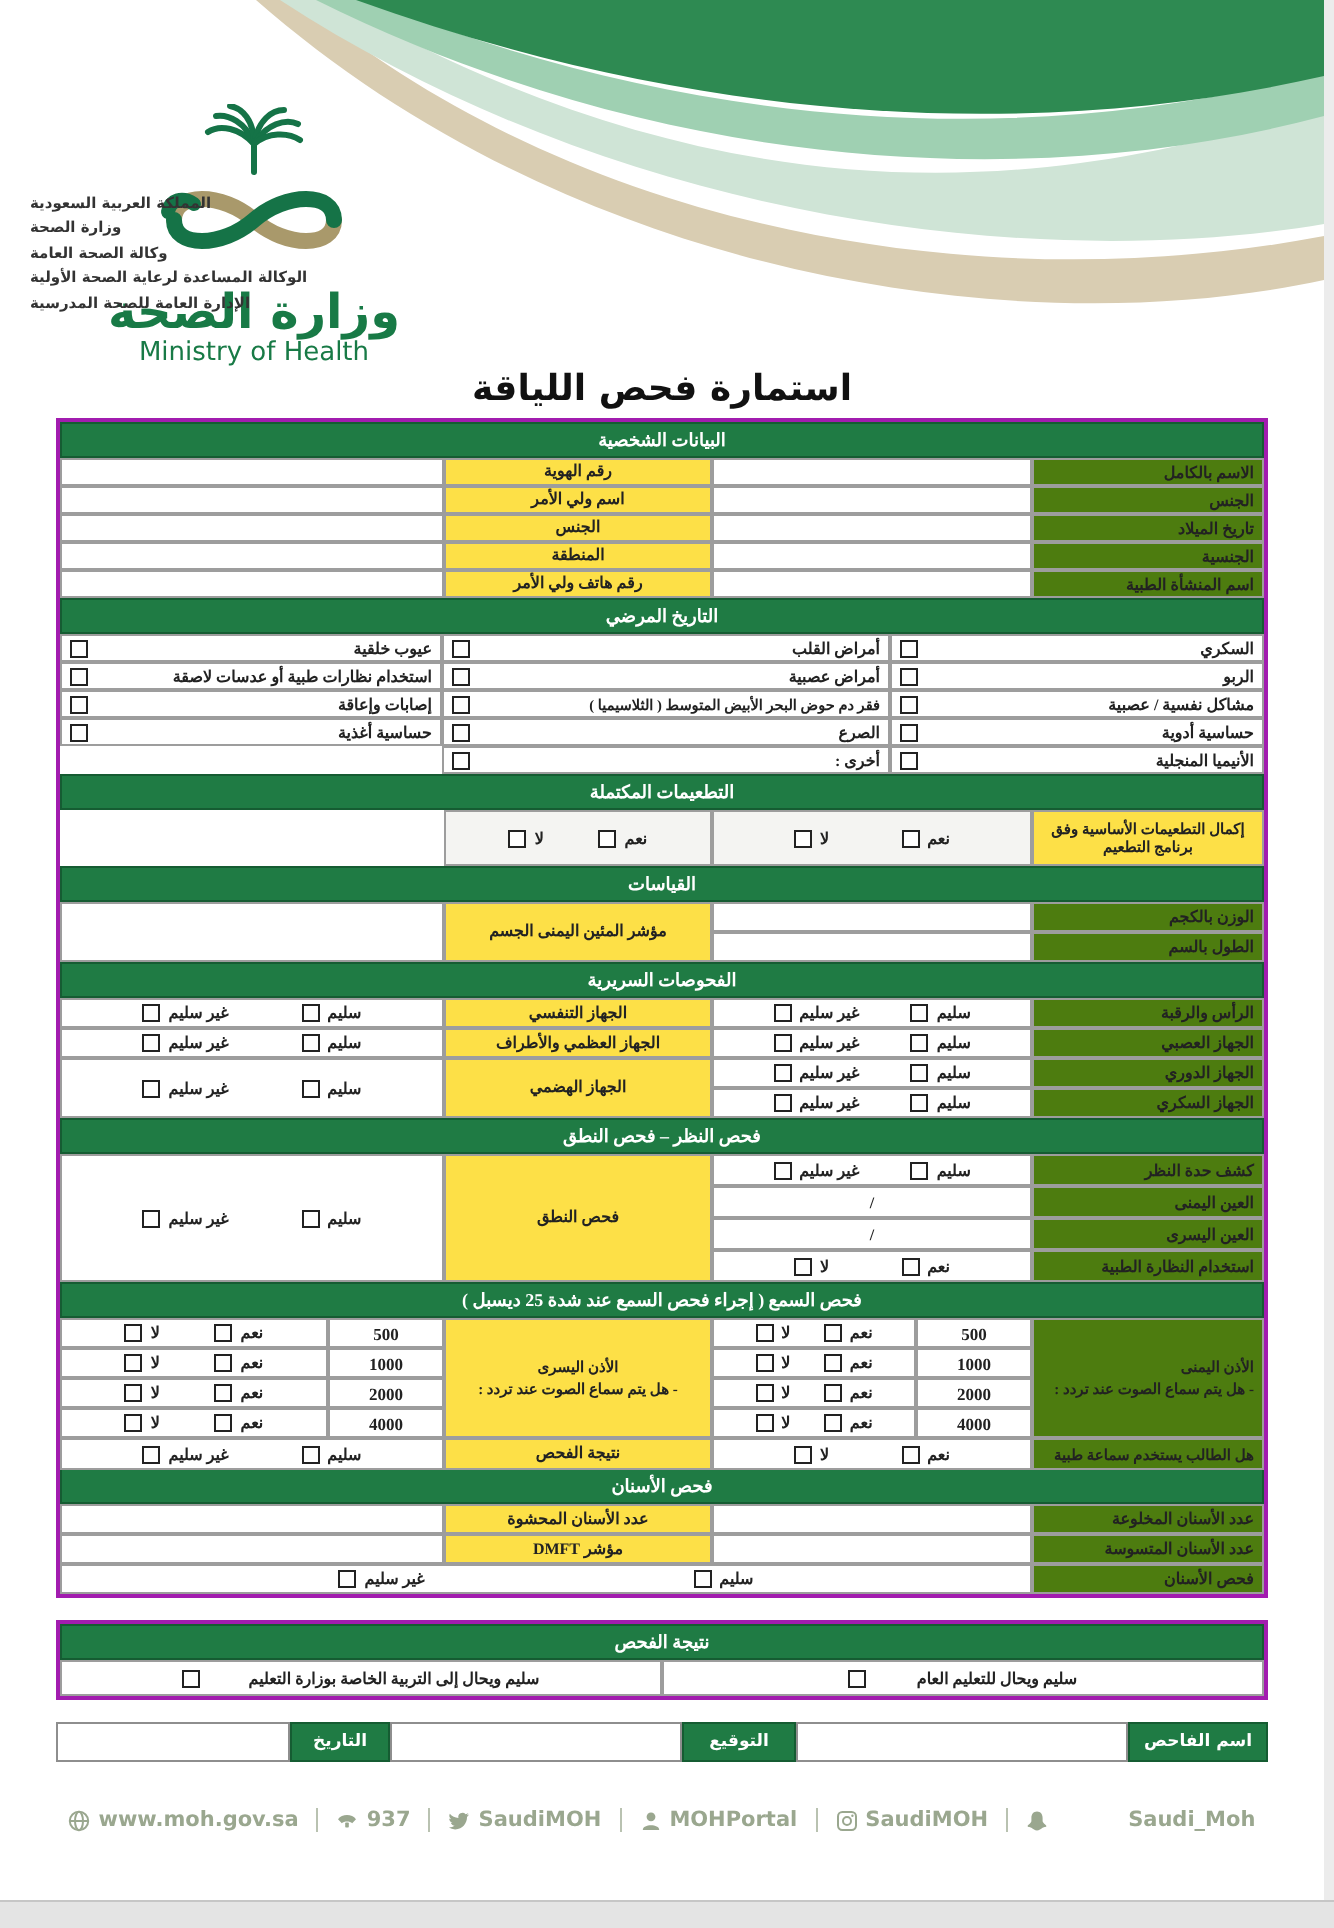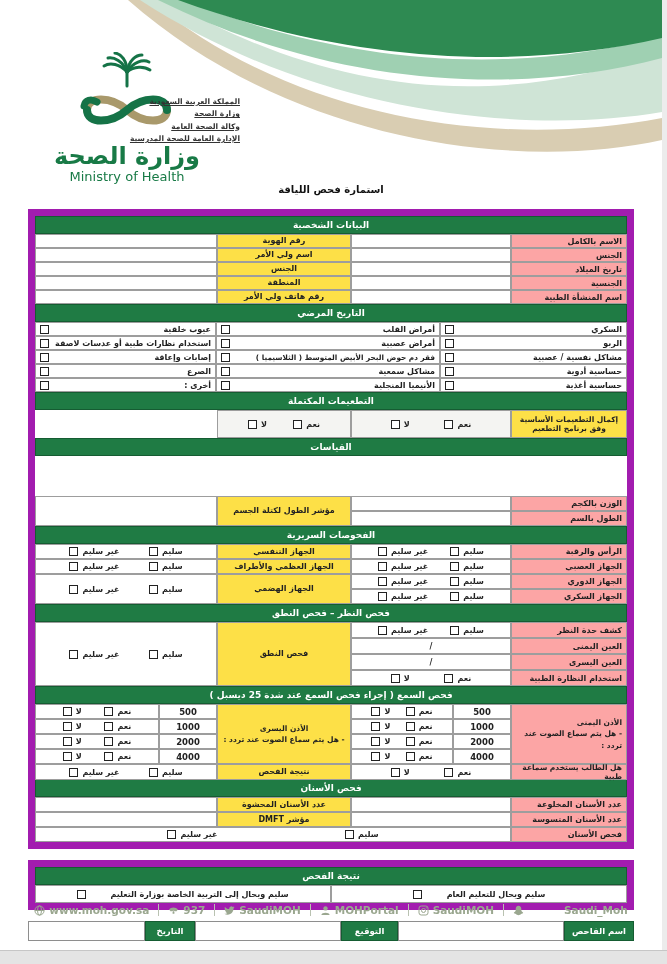--- a/index.html
+++ b/index.html
@@ -11,47 +11,47 @@
   }
   .page{position:absolute;top:0;left:0;width:662px;height:950px;background:#fff;}
   .bottom-strip{position:absolute;left:0;bottom:0;width:667px;height:13px;background:#e4e4e4;border-top:1px solid #c6c6c6;}
 
   
   .swoosh{position:absolute;top:0;left:0;width:662px;height:160px;}
   .logo-wrap{position:absolute;top:52px;right:440px;width:190px;text-align:center;}
   .logo-art{display:block;margin:0 auto;}
   .logo-ar{color:#187a46;font-size:24px;font-weight:700;line-height:1.05;}
   .logo-en{color:#187a46;font-size:13px;font-weight:400;direction:ltr;}
-  .org-block{position:absolute;top:96px;left:15px;width:225px;text-align:right;
-    font-size:7.5px;font-weight:700;color:#333;line-height:1.65;text-decoration:underline;}
+  .org-block{position:absolute;top:96px;left:15px;width:225px;text-align:left;
+    font-size:7.5px;font-weight:700;color:#333;line-height:1.65;}
   .form-title{position:absolute;top:184px;left:0;width:662px;text-align:center;
-    font-size:10px;font-weight:700;color:#111;}
+    font-size:18px;font-weight:700;color:#111;}
 
   
   .sheet{position:absolute;top:209px;right:28px;width:606px;}
-  .tbl{border:7px solid #a21caf;}
+  .tbl{border:2px solid #a21caf;font-family:Liberation Serif, serif;}
   .bar{height:16px;background:#1f7b44;color:#fff;font-size:9px;font-weight:700;
     display:flex;align-items:center;justify-content:center;border:0.5px solid #155c32;}
   .grid{display:grid;}
   .c{border:0.5px solid #9d9d9d;display:flex;align-items:center;min-height:14px;
      font-size:8px;font-weight:700;color:#222;padding:0 4px;box-sizing:border-box;background:#fff;}
-  .lab{background:#fca5a5;justify-content:flex-start;text-align:right;}
+  .lab{background:#4d7c0f;justify-content:flex-start;text-align:right;}
   .labc{background:#fde047;justify-content:center;text-align:center;line-height:1.25;}
   .fld{background:#fff;}
   .ctr{justify-content:center;}
   .sb{justify-content:space-between;}
   .ev{justify-content:space-evenly;}
   .ck{width:7px;height:7px;border:1px solid #222;background:#fff;display:inline-block;flex:none;}
   .pr{display:inline-flex;align-items:center;gap:4px;}
   .num{justify-content:center;font-size:8.5px;}
 
   .g-personal{grid-template-columns:116px 160px 134px 1fr;grid-auto-rows:14px;}
   .g-history{grid-template-columns:187px 224px 1fr;grid-auto-rows:14px;}
   .g-vacc{grid-template-columns:116px 160px 134px 1fr;grid-auto-rows:28px;}
-  .g-meas{grid-template-columns:116px 160px 134px 1fr;grid-auto-rows:15px;margin-top:40px;}
+  .g-meas{grid-template-columns:116px 160px 134px 1fr;grid-auto-rows:15px;}
   .g-clin{grid-template-columns:116px 160px 134px 1fr;grid-auto-rows:15px;}
   .g-vis{grid-template-columns:116px 160px 134px 1fr;grid-auto-rows:16px;}
   .g-hear{grid-template-columns:116px 58px 102px 134px 58px 1fr;grid-auto-rows:15px;}
   .g-dent{grid-template-columns:116px 160px 134px 1fr;grid-auto-rows:15px;}
   .g-res{grid-template-columns:1fr 1fr;grid-auto-rows:18px;}
   .sp2r{grid-row:span 2;}
   .sp4r{grid-row:span 4;}
   .sp2c{grid-column:span 2;}
   .sp3c{grid-column:span 3;}
 
@@ -100,20 +100,21 @@
       <path d="M34,50 C28,46 22,48 21,54" fill="none" stroke="#157347" stroke-width="7" stroke-linecap="round"></path>
     </svg>
     <div class="logo-ar">وزارة الصحة</div>
     <div class="logo-en">Ministry of Health</div>
   </div>
 
   <div class="org-block">
     <div>المملكة العربية السعودية</div>
     <div>وزارة الصحة</div>
     <div>وكالة الصحة العامة</div>
+    <div>الوكالة المساعدة لرعاية الصحة الأولية</div>
     <div>الإدارة العامة للصحة المدرسية</div>
   </div>
 
   <div class="form-title">استمارة فحص اللياقة</div>
 
   <div class="sheet">
     <div class="tbl">
 
       <div class="bar">البيانات الشخصية</div>
       <div class="grid g-personal">
@@ -179,24 +180,20 @@
             <span style="font-size:7.3px">فقر دم حوض البحر الأبيض المتوسط ( الثلاسيميا )</span>
             <i class="ck"></i>
           </div>
         <div class="c sb">
             <span>إصابات وإعاقة</span>
             <i class="ck"></i>
           </div>
 
         <div class="c sb">
             <span>حساسية أدوية</span>
-            <i class="ck"></i>
-          </div>
-        <div class="c sb">
-            <span>مشاكل سمعية</span>
             <i class="ck"></i>
           </div>
         <div class="c sb">
             <span>الصرع</span>
             <i class="ck"></i>
           </div>
 
         <div class="c sb">
             <span>حساسية أغذية</span>
             <i class="ck"></i>
@@ -233,21 +230,21 @@
               <span>لا</span>
               <i class="ck"></i>
             </span>
         </div>
       </div>
 
       <div class="bar">القياسات</div>
       <div class="grid g-meas">
         <div class="c lab">الوزن بالكجم</div>
         <div class="c fld"></div>
-        <div class="c labc sp2r">مؤشر الطول لكتلة الجسم</div>
+        <div class="c labc sp2r">مؤشر المئين اليمنى الجسم</div>
         <div class="c fld sp2r"></div>
         <div class="c lab">الطول بالسم</div>
         <div class="c fld"></div>
       </div>
 
       <div class="bar">الفحوصات السريرية</div>
       <div class="grid g-clin">
         <div class="c lab">الرأس والرقبة</div>
         <div class="c ev">
           <span class="pr">

